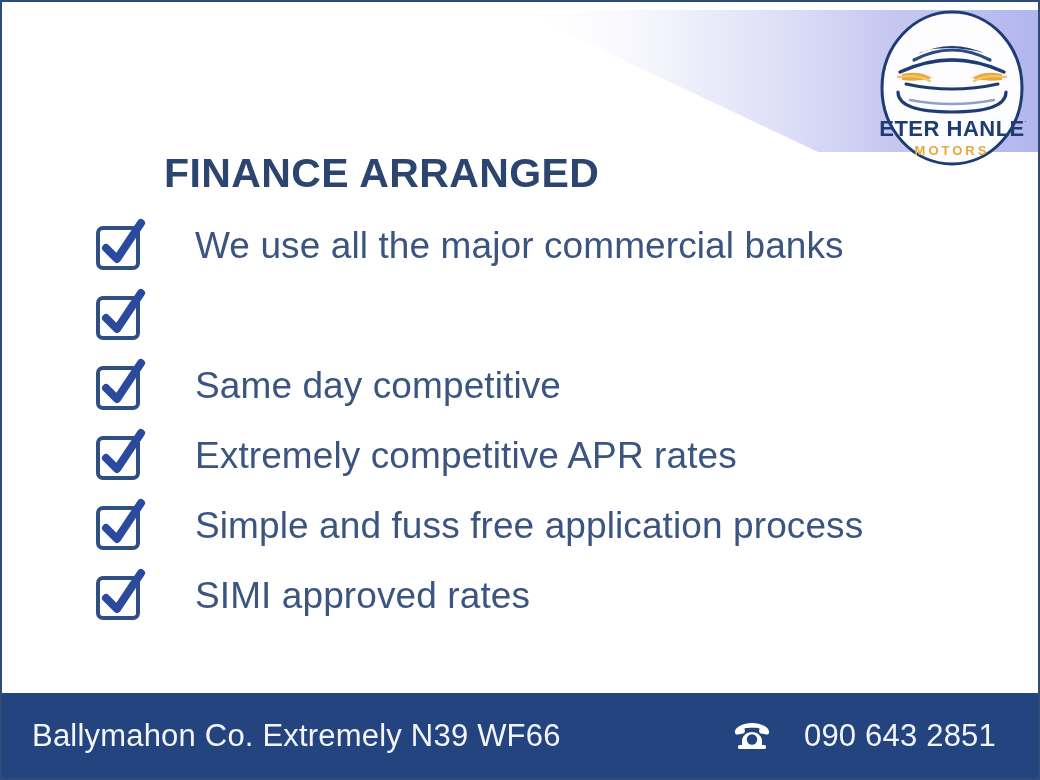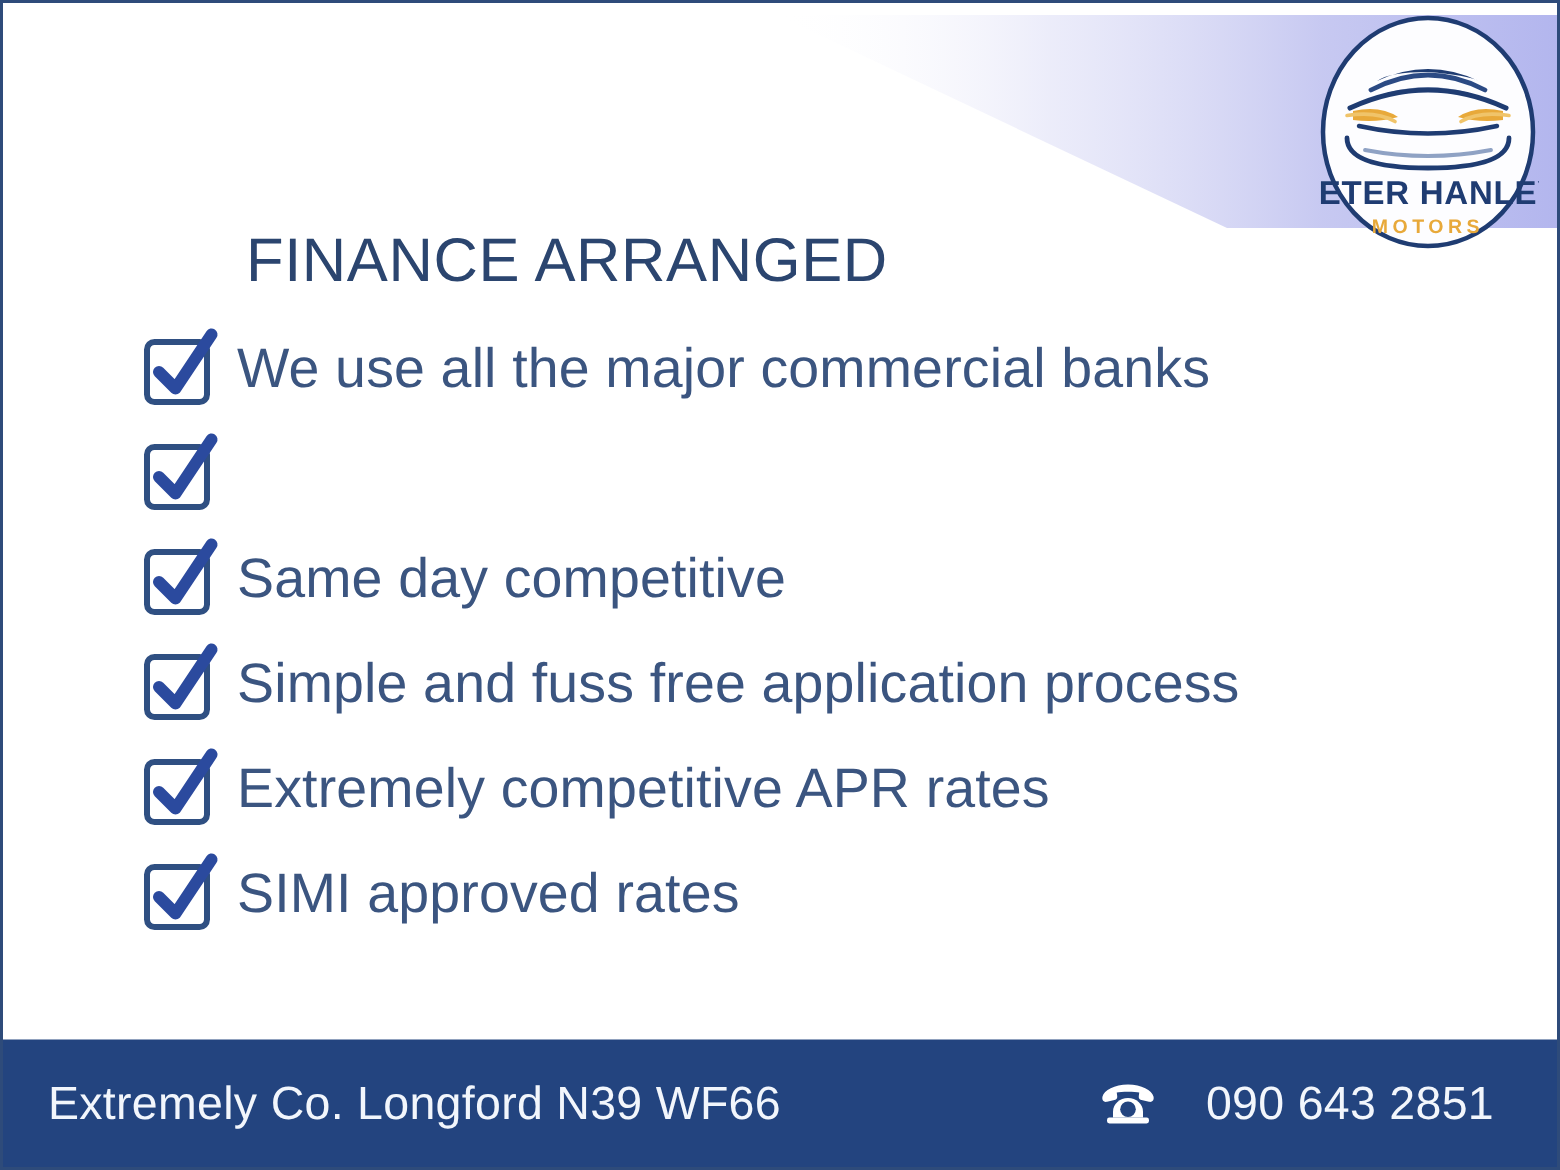--- a/index.html
+++ b/index.html
@@ -41,21 +41,21 @@
     height: 160px;
     z-index: 3;
   }
 
   
   .headline {
     position: absolute;
     left: 162px;
     top: 148px;
     font-size: 41px;
-    font-weight: 400;
+    font-weight: 700;
     letter-spacing: 0.4px;
     color: #2b456f;
     z-index: 2;
     white-space: nowrap;
   }
 
   
   .checklist {
     position: absolute;
     left: 92px;
@@ -63,20 +63,21 @@
     z-index: 2;
     margin: 0;
     padding: 0;
     list-style: none;
   }
   .check-item {
     display: flex;
     align-items: center;
     height: 70px;
     white-space: nowrap;
+    gap: 37px;
   }
   .check-box {
     position: relative;
     flex: 0 0 auto;
     width: 50px;
     height: 50px;
     margin-right: 14px;
   }
   .check-box svg {
     position: absolute;
@@ -213,47 +214,47 @@
       <span class="check-label">Same day competitive</span>
     </li>
 
     <li class="check-item">
       <span class="check-box">
         <svg viewBox="0 0 56 56">
           <rect x="4" y="12" width="40" height="40" rx="5" ry="5" fill="none" stroke="#2f4f82" stroke-width="4"></rect>
           <path d="M 12 32 L 23 43 L 47 7" fill="none" stroke="#2b4a9e" stroke-width="8" stroke-linecap="round" stroke-linejoin="round"></path>
         </svg>
       </span>
+      <span class="check-label">Extremely competitive APR rates</span>
+    </li>
+
+    <li class="check-item">
+      <span class="check-box">
+        <svg viewBox="0 0 56 56">
+          <rect x="4" y="12" width="40" height="40" rx="5" ry="5" fill="none" stroke="#2f4f82" stroke-width="4"></rect>
+          <path d="M 12 32 L 23 43 L 47 7" fill="none" stroke="#2b4a9e" stroke-width="8" stroke-linecap="round" stroke-linejoin="round"></path>
+        </svg>
+      </span>
       <span class="check-label">Simple and fuss free application process</span>
     </li>
 
     <li class="check-item">
       <span class="check-box">
         <svg viewBox="0 0 56 56">
           <rect x="4" y="12" width="40" height="40" rx="5" ry="5" fill="none" stroke="#2f4f82" stroke-width="4"></rect>
           <path d="M 12 32 L 23 43 L 47 7" fill="none" stroke="#2b4a9e" stroke-width="8" stroke-linecap="round" stroke-linejoin="round"></path>
         </svg>
       </span>
-      <span class="check-label">Extremely competitive APR rates</span>
-    </li>
-
-    <li class="check-item">
-      <span class="check-box">
-        <svg viewBox="0 0 56 56">
-          <rect x="4" y="12" width="40" height="40" rx="5" ry="5" fill="none" stroke="#2f4f82" stroke-width="4"></rect>
-          <path d="M 12 32 L 23 43 L 47 7" fill="none" stroke="#2b4a9e" stroke-width="8" stroke-linecap="round" stroke-linejoin="round"></path>
-        </svg>
-      </span>
       <span class="check-label">SIMI approved rates</span>
     </li>
 
   </ul>
 
   <div class="contact-bar">
-    <span class="contact-address">Extremely Co. Longford N39 WF66</span>
+    <span class="contact-address">Ballymahon Co. Extremely N39 WF66</span>
     <span class="contact-phone">
       <span class="phone-glyph">
         <svg viewBox="0 0 40 32" width="40" height="32">
           <path d="M20 3 C11 3 4 7 3 11 C2.4 13.5 4 15 6 14.5 L11 13.4 C12.6 13 13 11.8 12.8 10.6 L12.5 8.4 C15 7.6 25 7.6 27.5 8.4 L27.2 10.6 C27 11.8 27.4 13 29 13.4 L34 14.5 C36 15 37.6 13.5 37 11 C36 7 29 3 20 3 Z" fill="#ffffff"></path>
           <path d="M20 12 C14.5 12 10 16 10 21 L10 25 L30 25 L30 21 C30 16 25.5 12 20 12 Z" fill="#ffffff"></path>
           <circle cx="20" cy="19.5" r="5.2" fill="#23447f"></circle>
           <rect x="6" y="25" width="28" height="4" rx="1.6" fill="#ffffff"></rect>
         </svg>
       </span>
       <span>090 643 2851</span>

